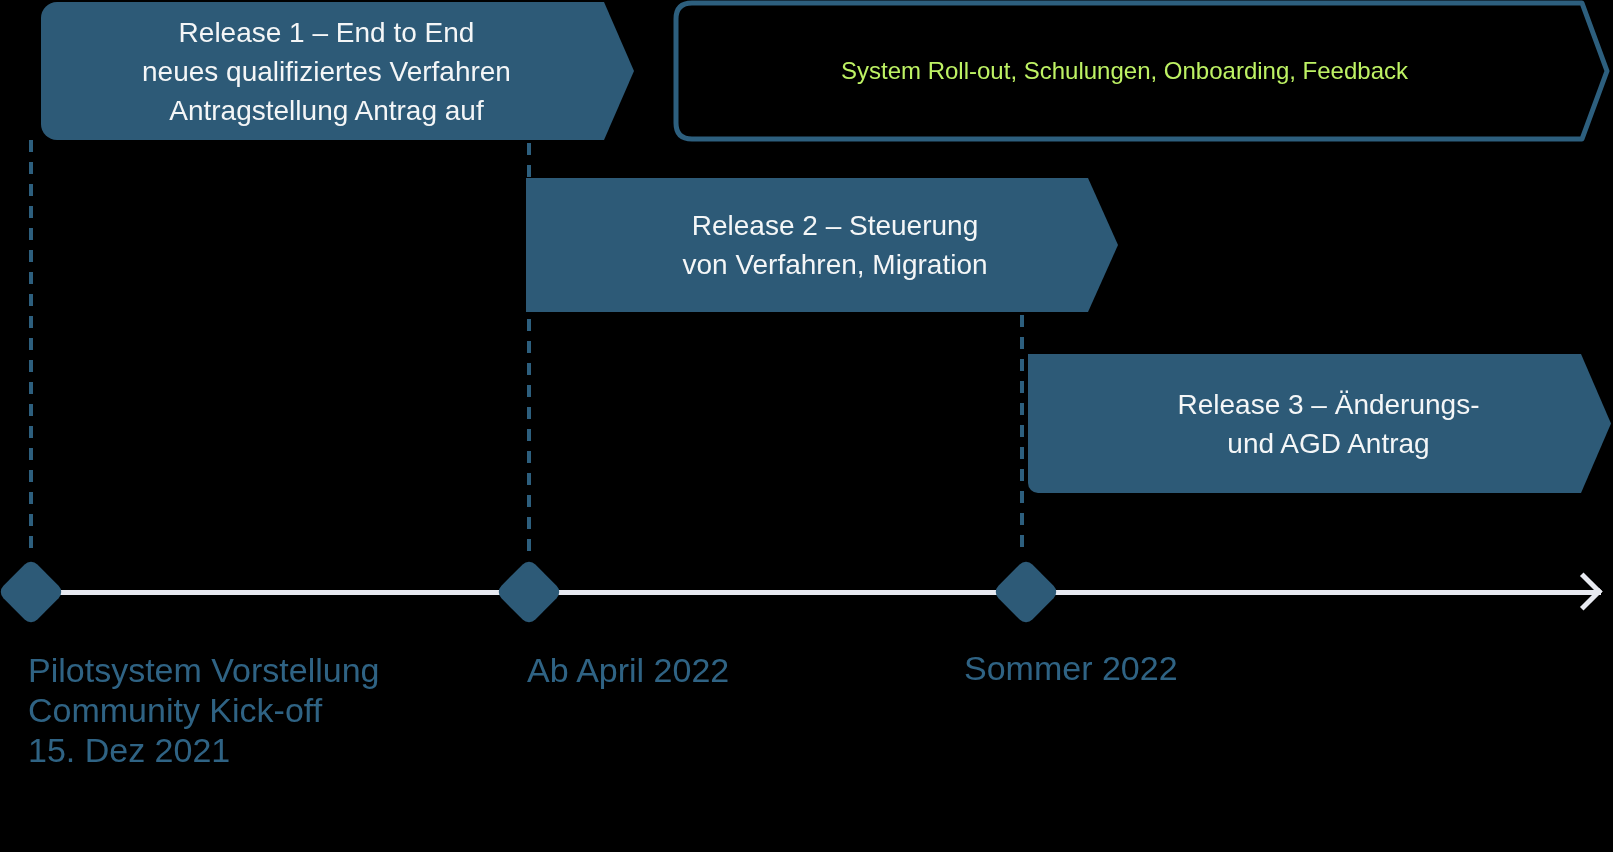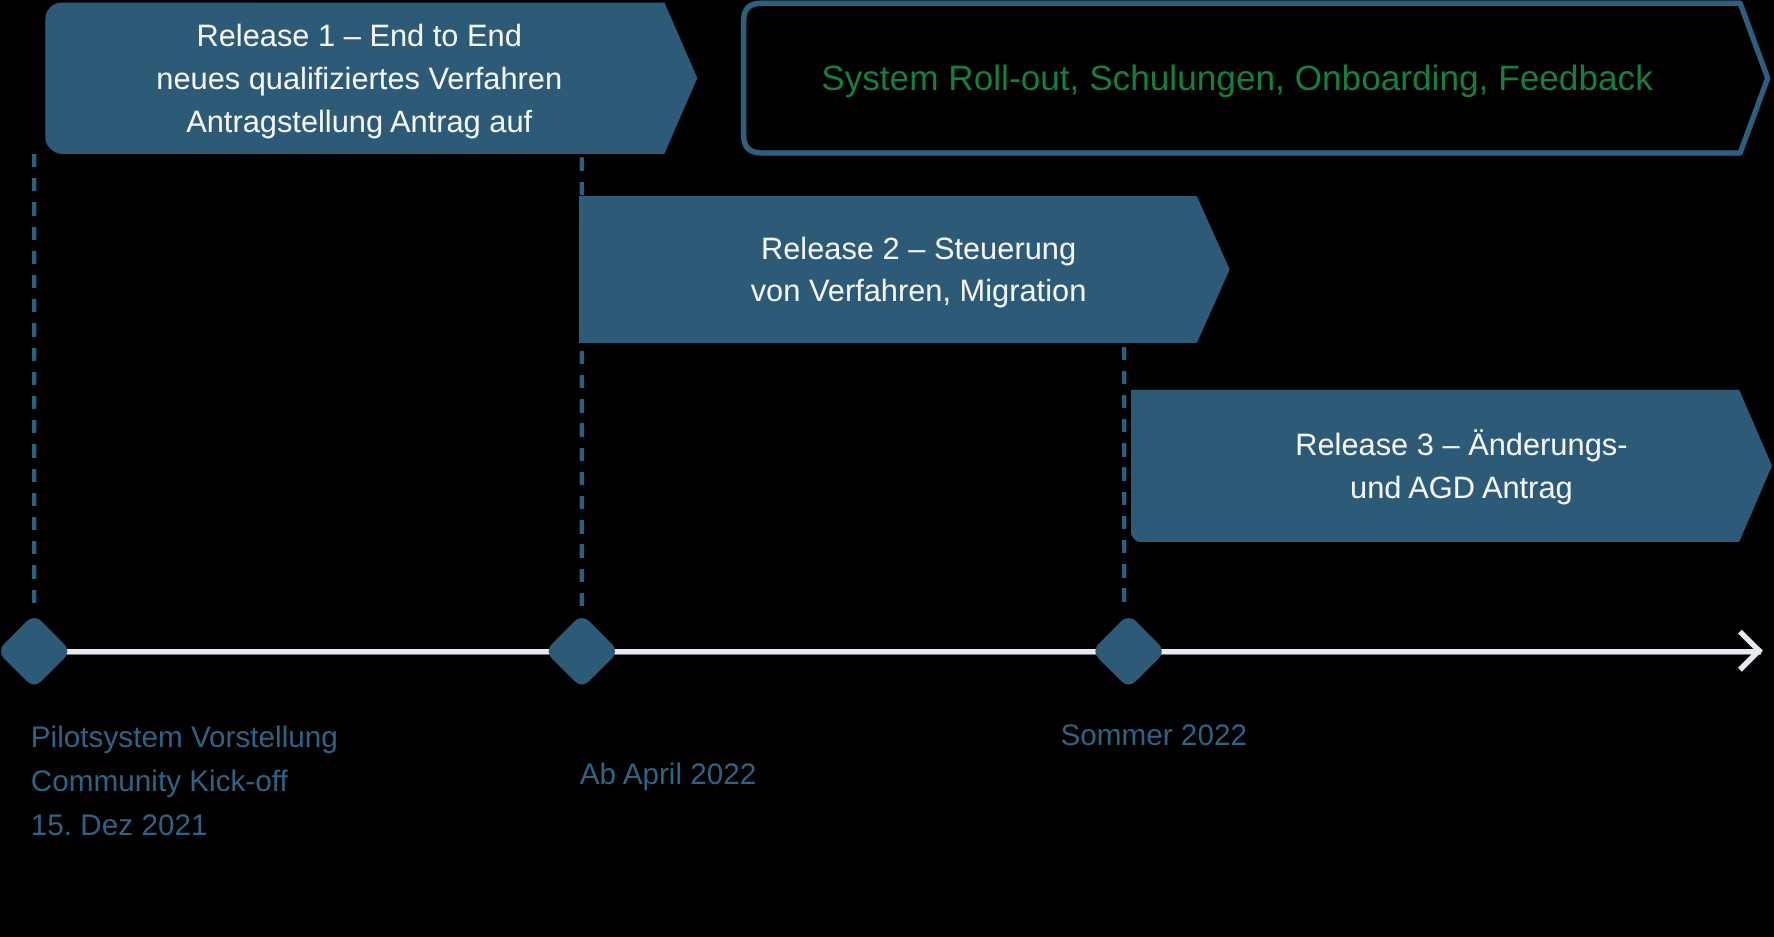--- a/index.html
+++ b/index.html
@@ -35,21 +35,21 @@
   #banner-release1 { left: 29px;  top: 2px;   width: 593px; height: 138px; margin-left: 12px; }
   #banner-release2 { left: 526px; top: 178px; width: 592px; height: 134px; padding-left: 48px; }
   #banner-release3 { left: 1028px;top: 354px; width: 583px; height: 139px; }
 
   
   #rollout-box { position: absolute; left: 672px; top: 0px; width: 940px; height: 142px; z-index: 3; }
   #rollout-box svg { display: block; }
   #rollout-label {
     position: absolute; left: 0; top: 0; width: 905px; height: 142px;
     display: flex; align-items: center; justify-content: center;
-    color: #15803d; font-size: 32px; text-align: center;
+    color: #bef264; font-size: 24px; text-align: center;
   }
 
   
   .vdash {
     position: absolute;
     width: 4px;
     background-image: repeating-linear-gradient(to bottom, #2d5f7e 0 12px, transparent 12px 22px);
     z-index: 1;
   }
   #dash-1 { left: 29px;   top: 140px; height: 414px; }
@@ -72,27 +72,27 @@
     transform: rotate(45deg); z-index: 4;
   }
   #diamond-1 { left: 7px;    top: 568px; }
   #diamond-2 { left: 505px;  top: 568px; }
   #diamond-3 { left: 1002px; top: 568px; }
 
   
   .milestone-label {
     position: absolute;
     color: #2f6384;
-    font-size: 27px;
+    font-size: 34px;
     line-height: 40px;
     z-index: 2;
     white-space: nowrap;
   }
   #label-m1 { left: 28px;   top: 650px; }
-  #label-m2 { left: 527px;  top: 684px; }
+  #label-m2 { left: 527px;  top: 650px; }
   #label-m3 { left: 964px; top: 648px; }
 </style>
 </head>
 <body>
 
 <div class="stage">
 
   <div class="vdash" id="dash-1"></div>
   <div class="vdash" id="dash-2"></div>
   <div class="vdash" id="dash-3"></div>

